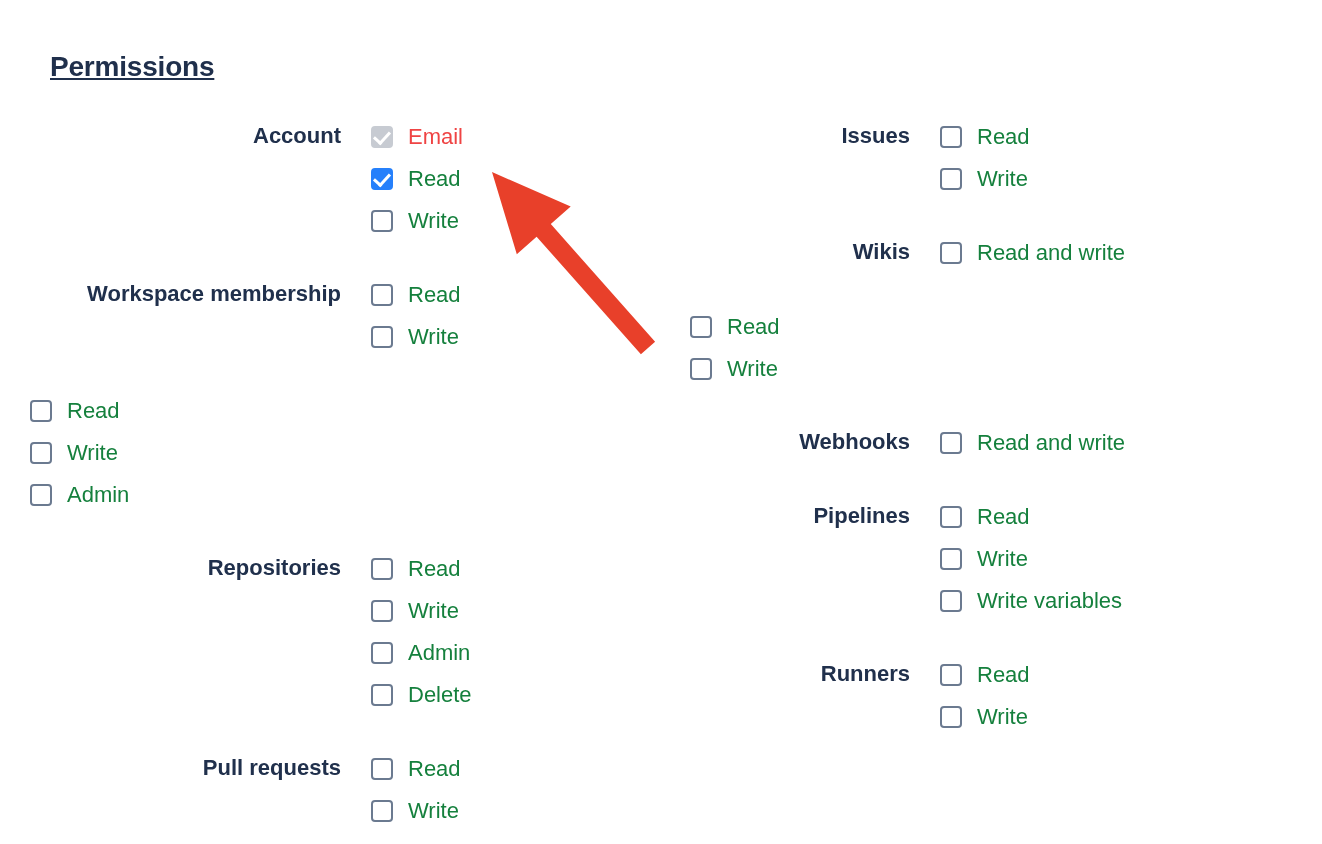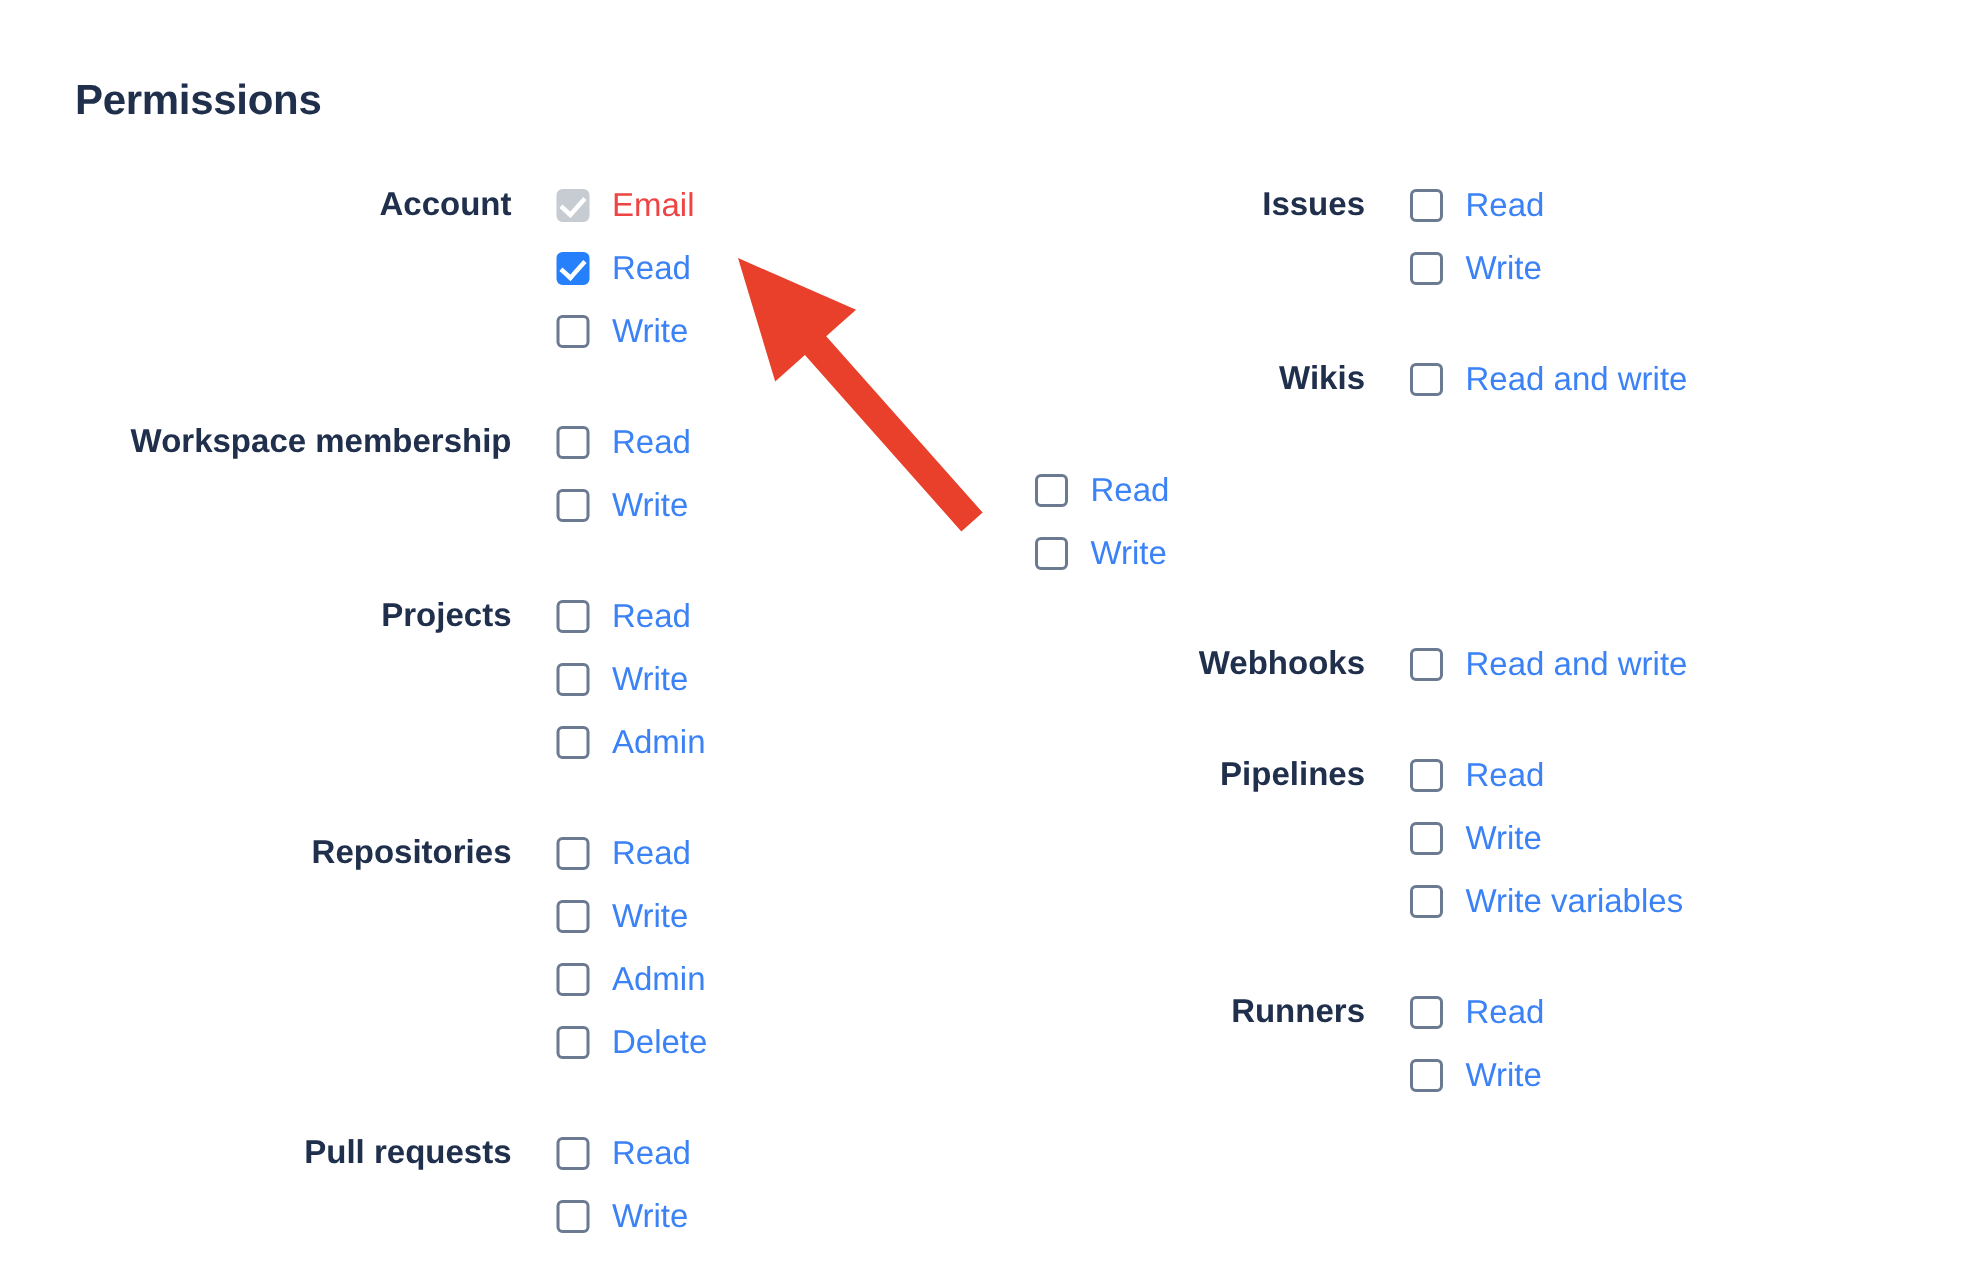--- a/index.html
+++ b/index.html
@@ -19,20 +19,21 @@
   
   .page-title {
     position: absolute;
     left: 50px;
     top: 50px;
     font-size: 28px;
     font-weight: bold;
     color: #20304C;
     letter-spacing: -0.2px;
     line-height: 34px;
+    text-decoration: underline;
   }
 
   
   .columns {
     position: absolute;
     left: 0;
     top: 104px;
     width: 1322px;
   }
   .column {
@@ -105,21 +106,21 @@
     border: solid #ffffff;
     border-width: 0 3px 3px 0;
     transform: rotate(42deg);
     display: none;
   }
   .checkbox.checked .tick,
   .checkbox.disabled-checked .tick { display: block; }
 
   .option-label {
     font-size: 22px;
-    color: #3b82f6;
+    color: #15803d;
     line-height: 26px;
     margin-left: 15px;
     white-space: nowrap;
   }
   .option-label.muted { color: #ef4444; }
 
   
   .annotation-arrow {
     position: absolute;
     left: 0;
@@ -164,21 +165,20 @@
             <span class="checkbox"></span>
             <span class="option-label">Read</span>
           </div>
           <div class="option-row">
             <span class="checkbox"></span>
             <span class="option-label">Write</span>
           </div>
         </div>
       </div>
       <div class="perm-group">
-        <div class="group-label">Projects</div>
         <div class="group-options">
           <div class="option-row">
             <span class="checkbox"></span>
             <span class="option-label">Read</span>
           </div>
           <div class="option-row">
             <span class="checkbox"></span>
             <span class="option-label">Write</span>
           </div>
           <div class="option-row">

